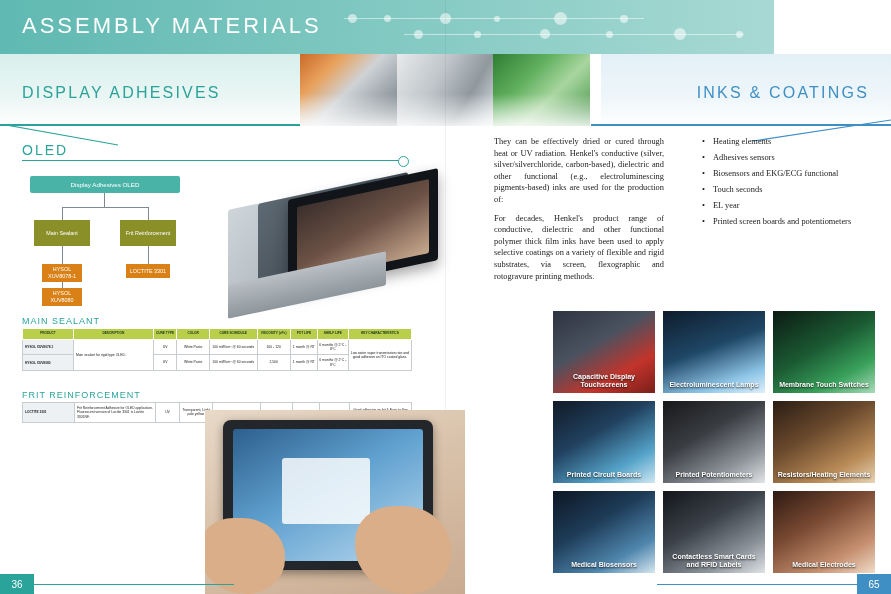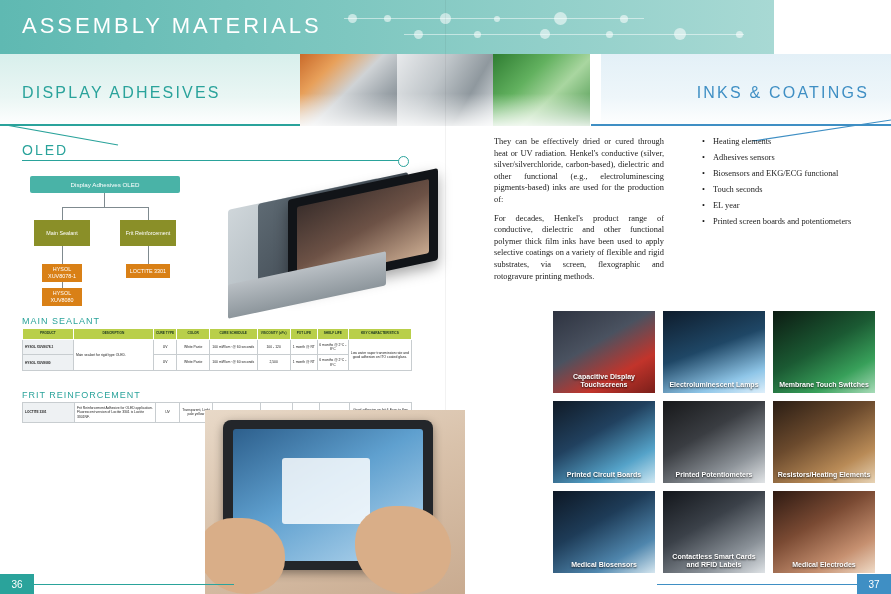--- a/index.html
+++ b/index.html
@@ -289,15 +289,15 @@
         <div class="cap">Contactless Smart Cards and RFID Labels</div>
       </div>
     <div class="cell c9">
         <div class="cap">Medical Electrodes</div>
       </div>
   </div>
 
   <div class="foot-rule-l"></div>
   <div class="foot-rule-r"></div>
   <div class="pg pg-l">36</div>
-  <div class="pg pg-r">37</div>
+  <div class="pg pg-r">65</div>
 
 </div>
 
 </body></html>

